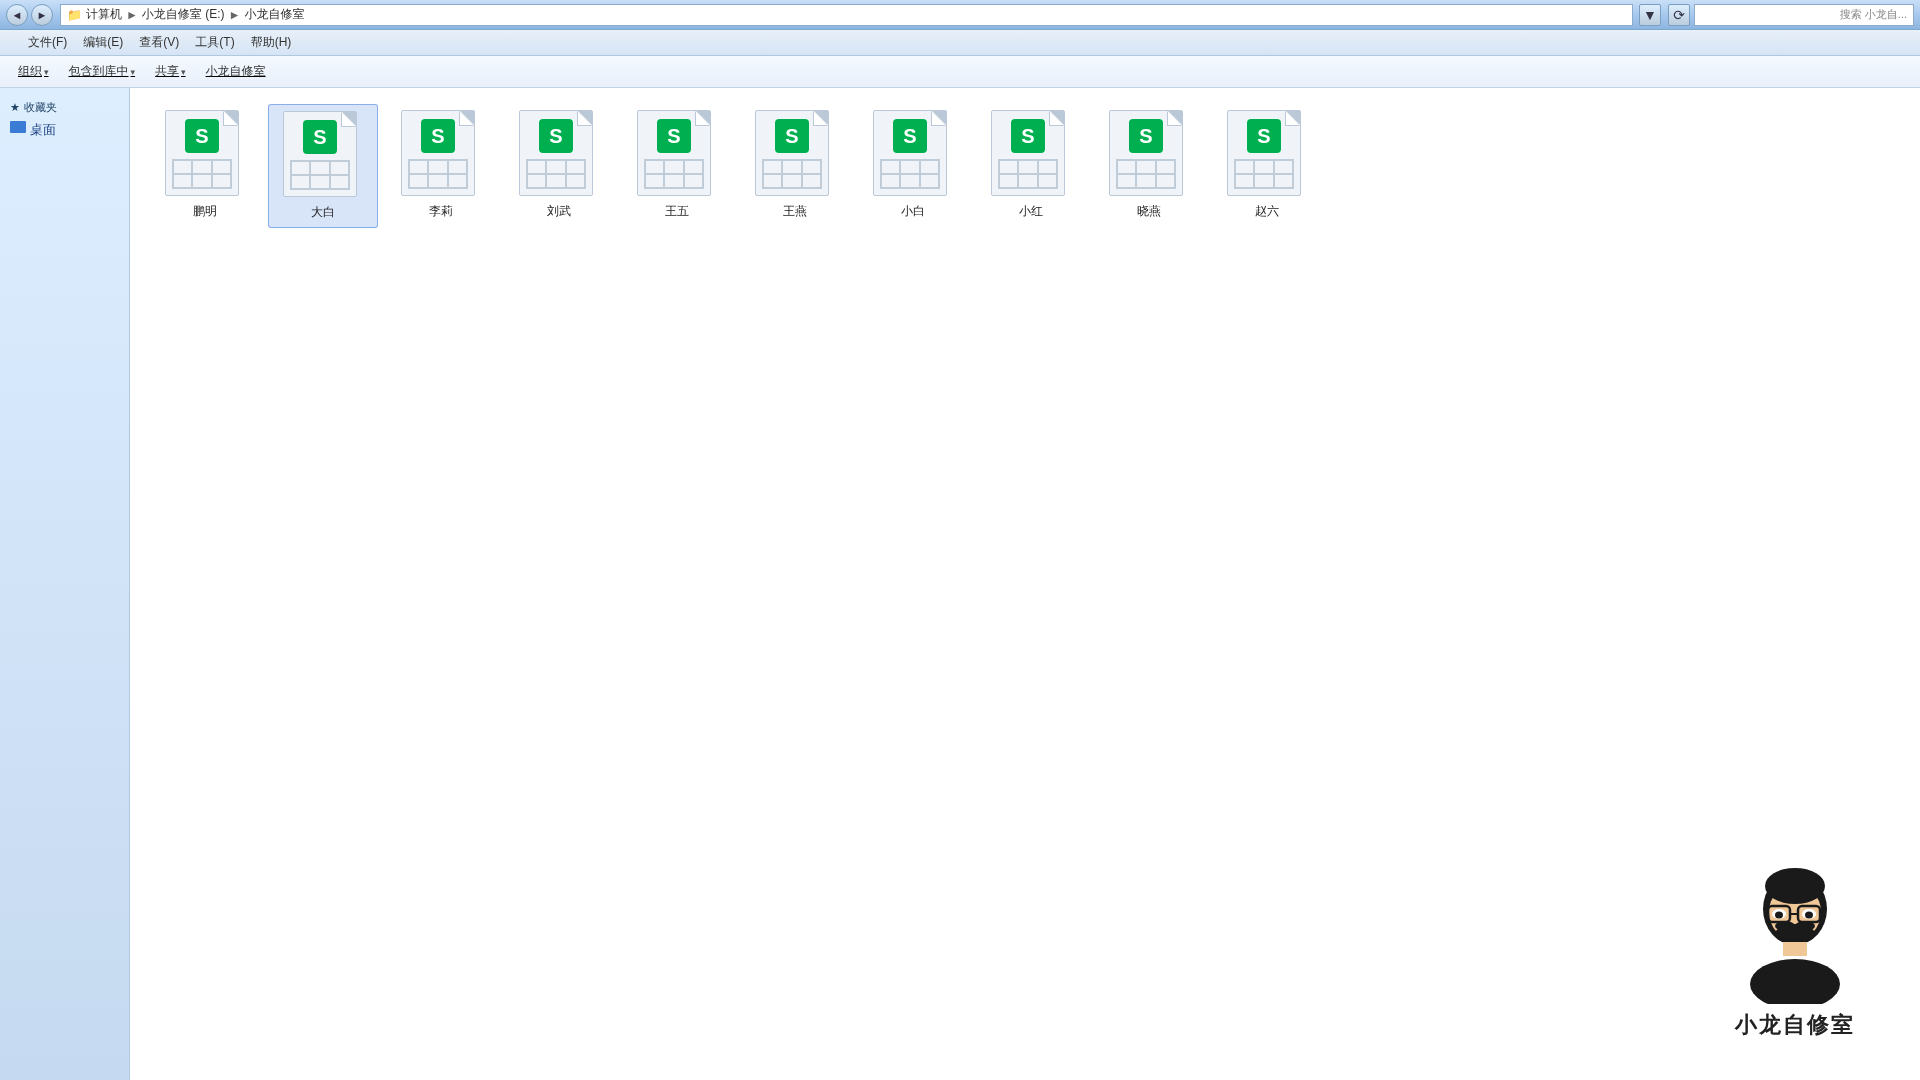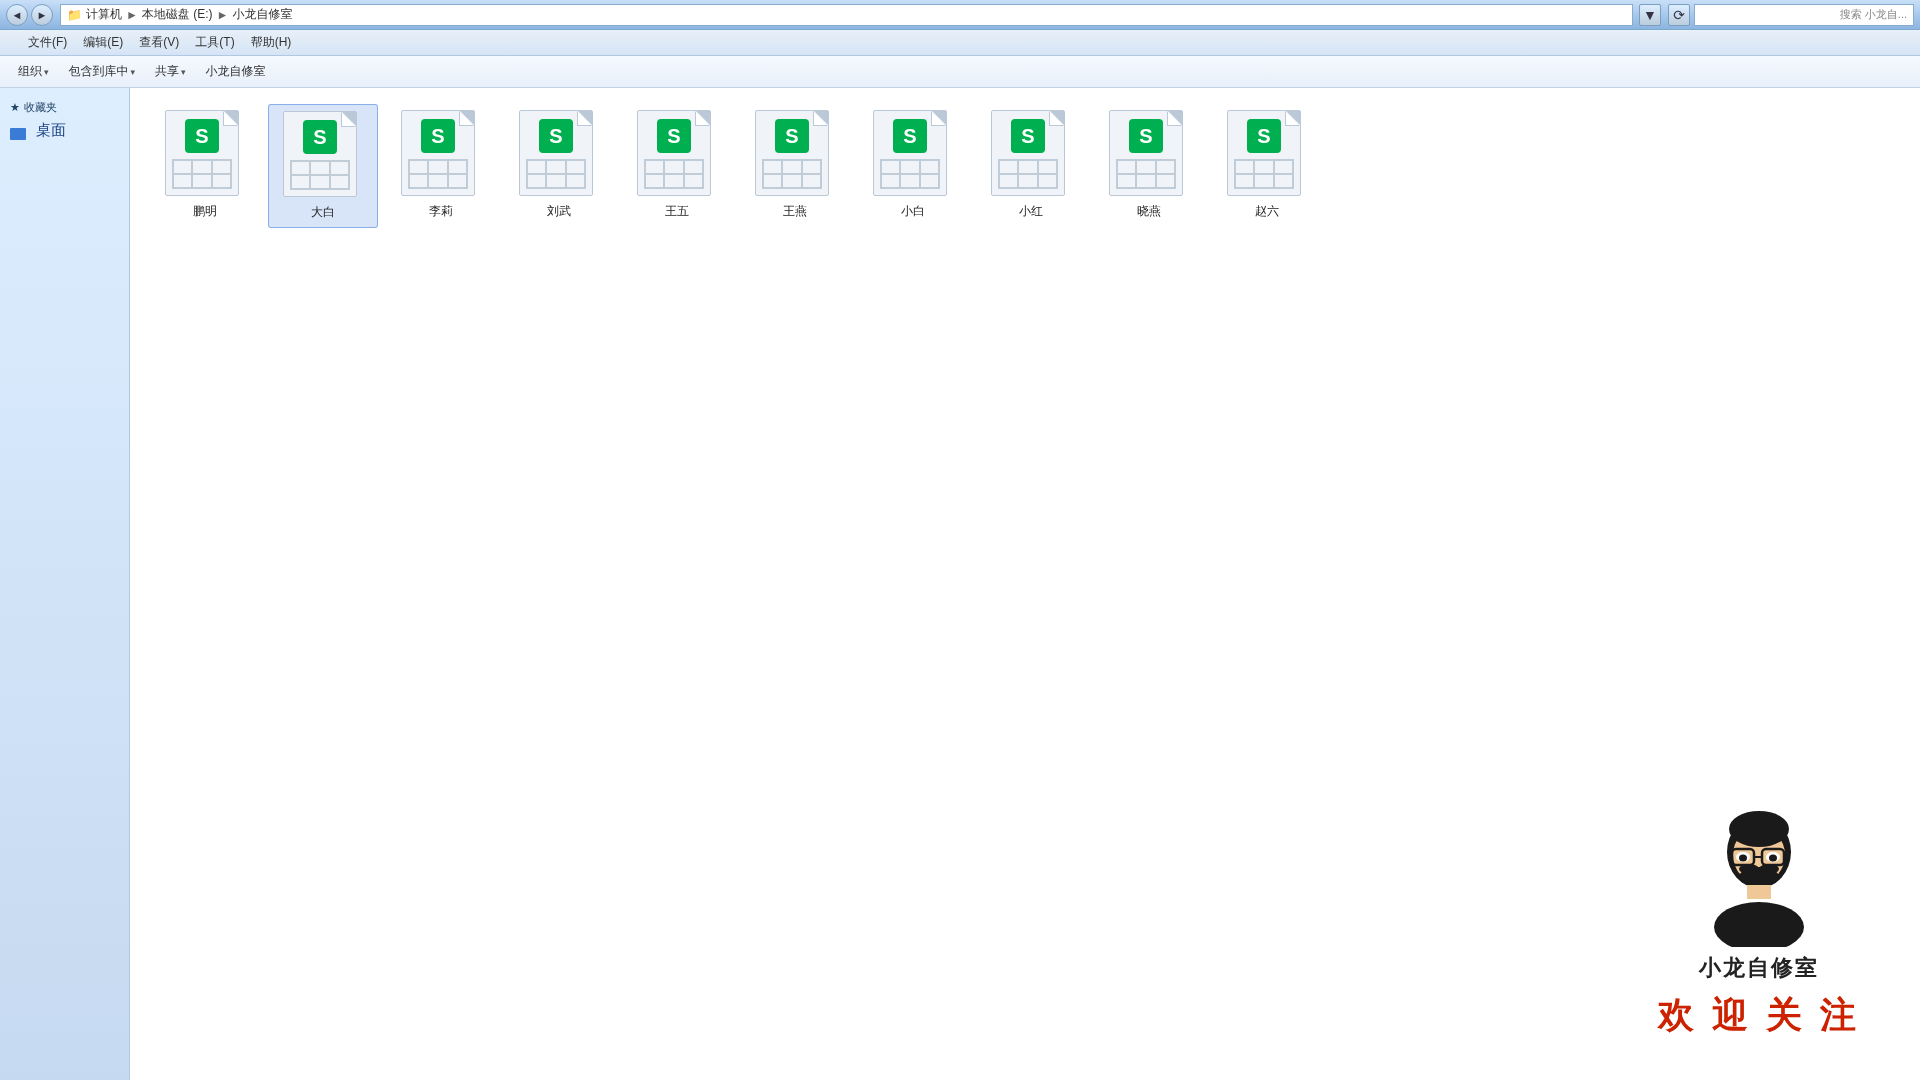--- a/index.html
+++ b/index.html
@@ -82,20 +82,21 @@
 
     
     .toolbar {
       height: 32px;
       background: linear-gradient(to bottom, #f5f9ff, #e8f0fa);
       display: flex;
       align-items: center;
       padding: 0 10px;
       border-bottom: 1px solid #c0d4e8;
       gap: 4px;
+      text-decoration: underline;
     }
     .toolbar-btn {
       display: flex; align-items: center;
       padding: 3px 8px;
       font-size: 12px;
       color: #333;
       cursor: pointer;
       border-radius: 2px;
       gap: 2px;
     }
@@ -117,26 +118,26 @@
     .sidebar-section-title {
       font-size: 11px;
       color: #224466;
       padding: 4px 10px 2px 10px;
       display: flex;
       align-items: center;
       gap: 4px;
     }
     .sidebar-item {
       display: flex;
-      align-items: flex-end;
+      align-items: flex-start;
       padding: 4px 10px;
-      font-size: 15px;
+      font-size: 13px;
       color: #1a4080;
       cursor: pointer;
-      gap: 10px;
+      gap: 4px;
     }
     .sidebar-item .icon-desktop {
       width: 16px; height: 12px;
       background: #3a7bd5;
       border-radius: 1px;
       display: inline-block;
     }
 
     
     .file-area {
@@ -282,21 +283,21 @@
 </head>
 <body>
 
 <div class="title-bar">
   <div class="nav-btn">◄</div>
   <div class="nav-btn">►</div>
   <div class="address-bar">
     <span style="margin-right:4px;">📁</span>
     <span>计算机</span>
     <span class="sep">►</span>
-    <span>本地磁盘 (E:)</span>
+    <span>小龙自修室 (E:)</span>
     <span class="sep">►</span>
     <span>小龙自修室</span>
   </div>
   <div class="nav-btn refresh-btn">▼</div>
   <div class="refresh-btn" style="margin-left:4px;">⟳</div>
   <div class="search-box">
     <span>搜索 小龙自...</span>
   </div>
 </div>
 
@@ -522,16 +523,15 @@
         <ellipse cx="49" cy="50" rx="7" ry="5" fill="#fff"></ellipse>
         <ellipse cx="79" cy="50" rx="7" ry="5" fill="#fff"></ellipse>
         <ellipse cx="49" cy="51" rx="4" ry="3.5" fill="#1a1a1a"></ellipse>
         <ellipse cx="79" cy="51" rx="4" ry="3.5" fill="#1a1a1a"></ellipse>
 
         <rect x="53" y="78" width="24" height="14" fill="#f0c898"></rect>
 
         <ellipse cx="65" cy="120" rx="45" ry="25" fill="#1a1a1a"></ellipse>
       </svg>
       <div class="watermark-title">小龙自修室</div>
-      <div class="watermark-slogan">欢 迎 关 注</div>
     </div>
   </div>
 </div>
 
 </body></html>

